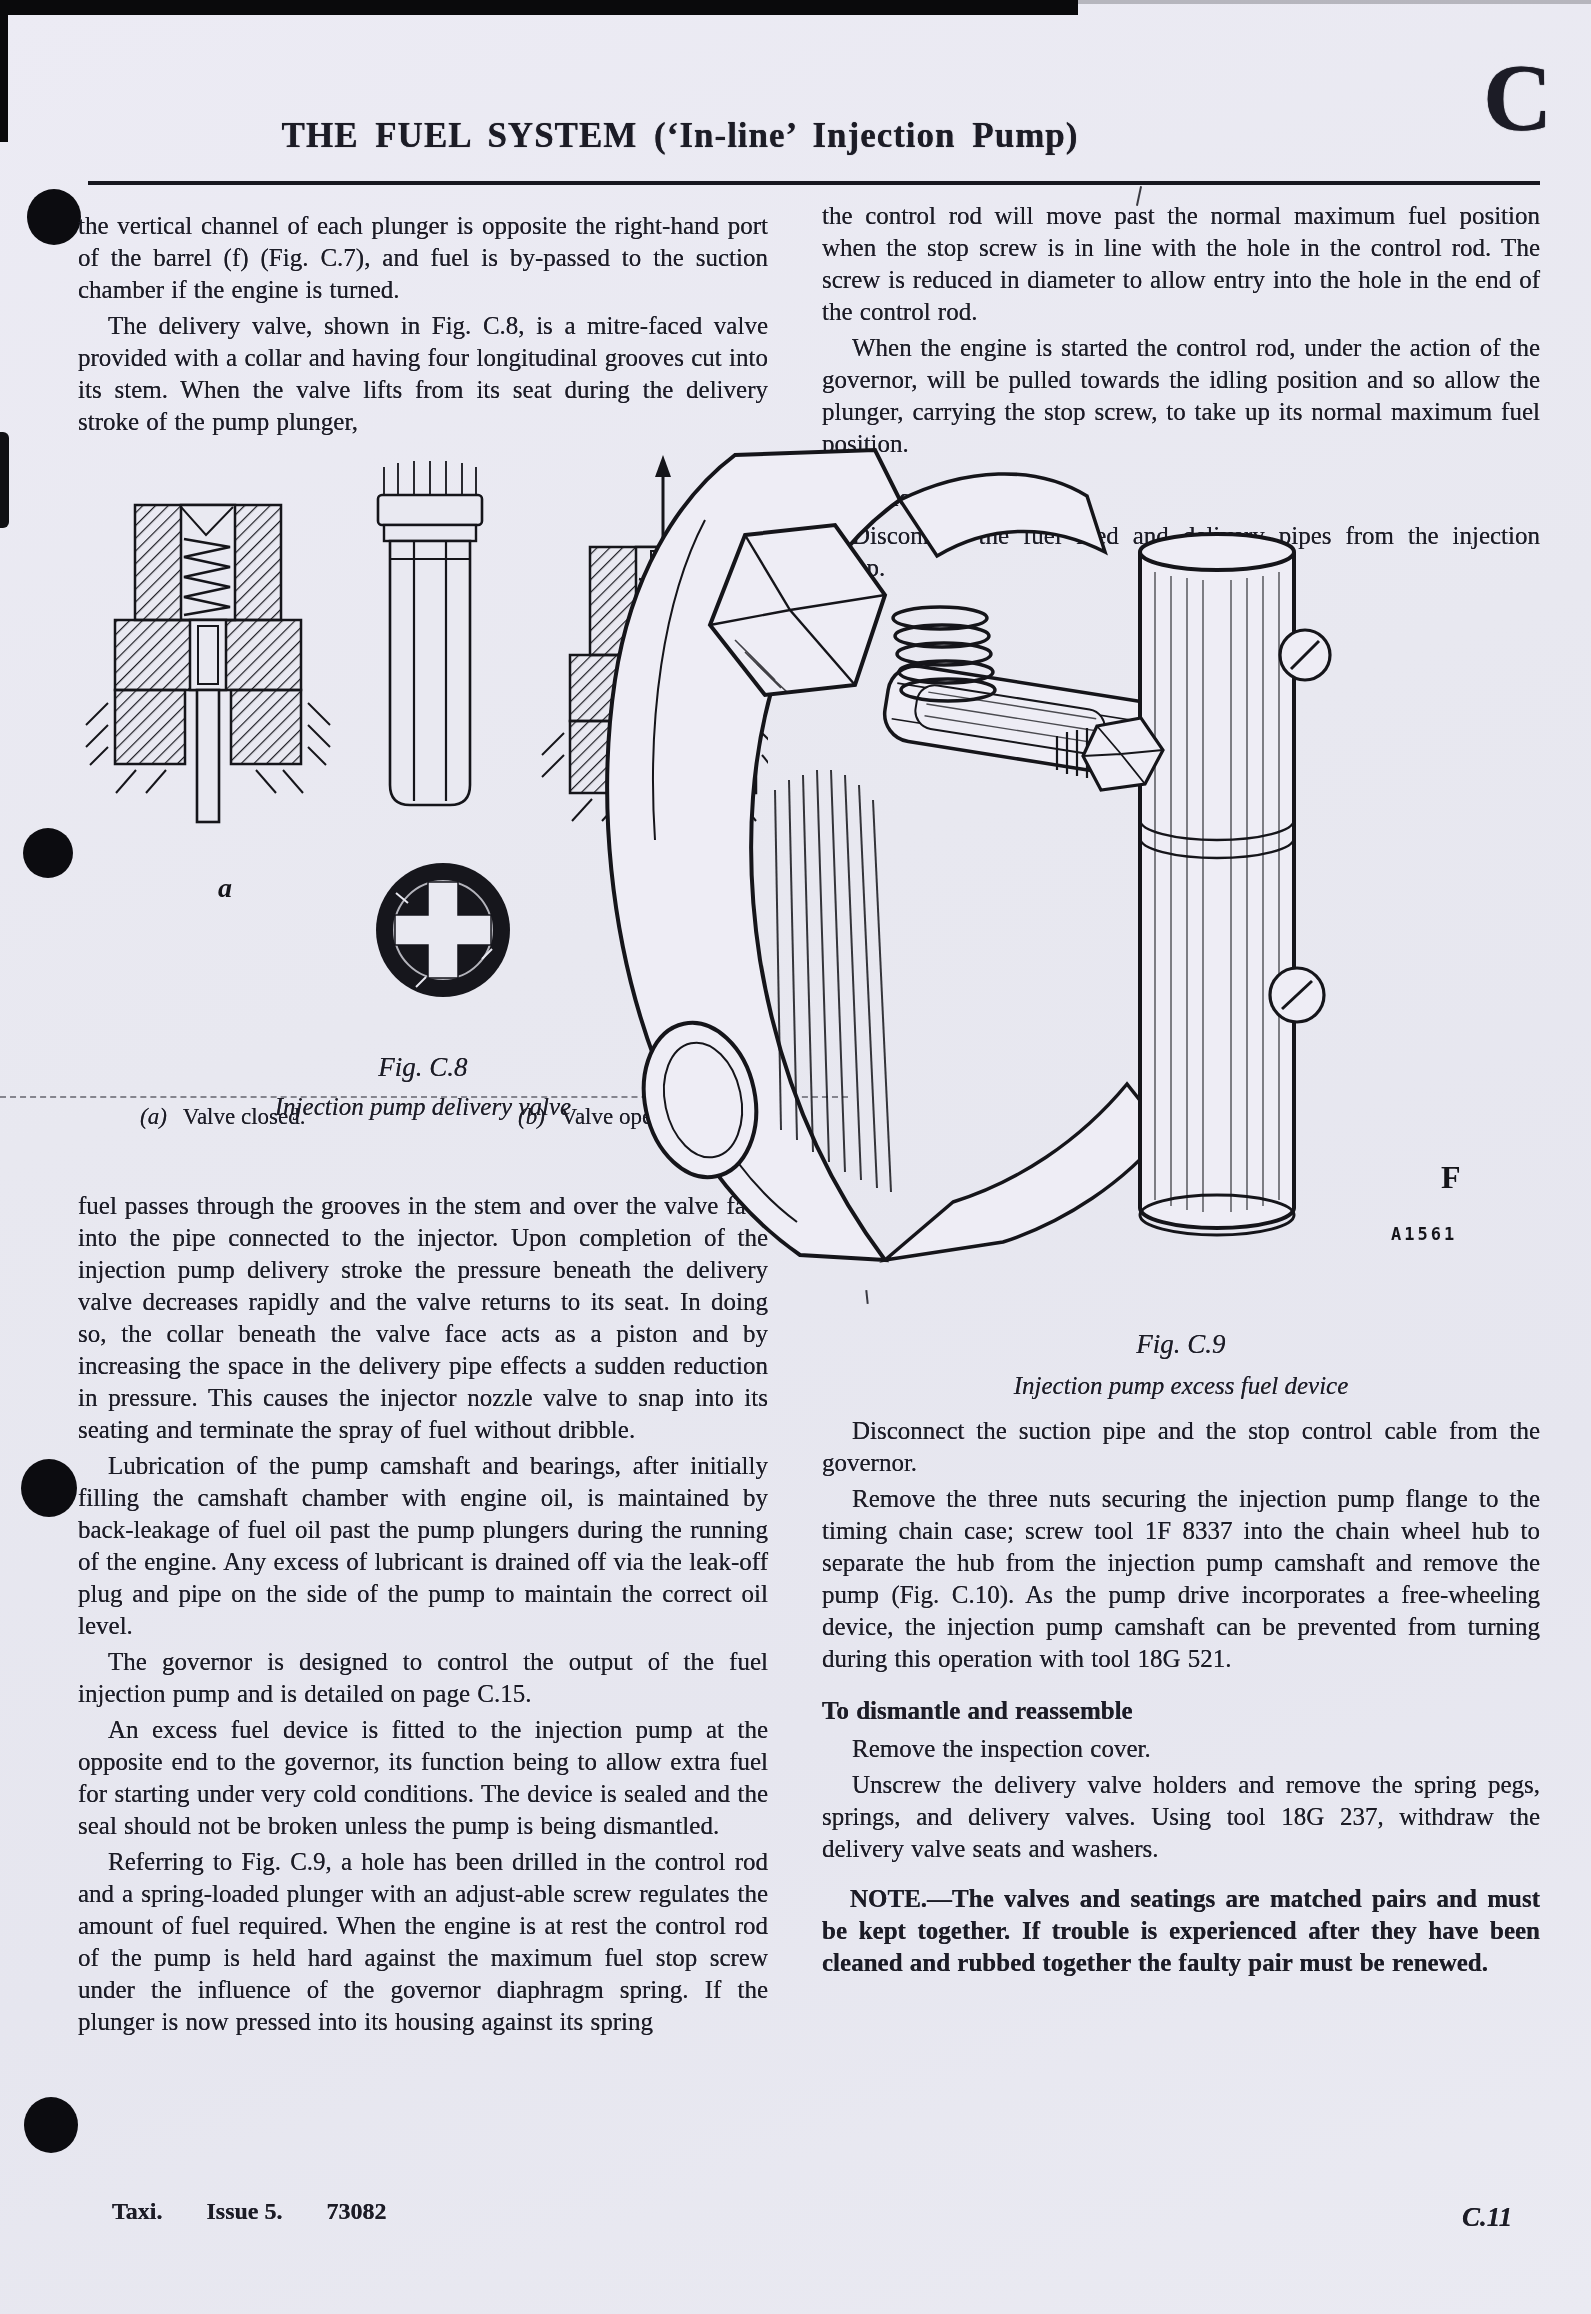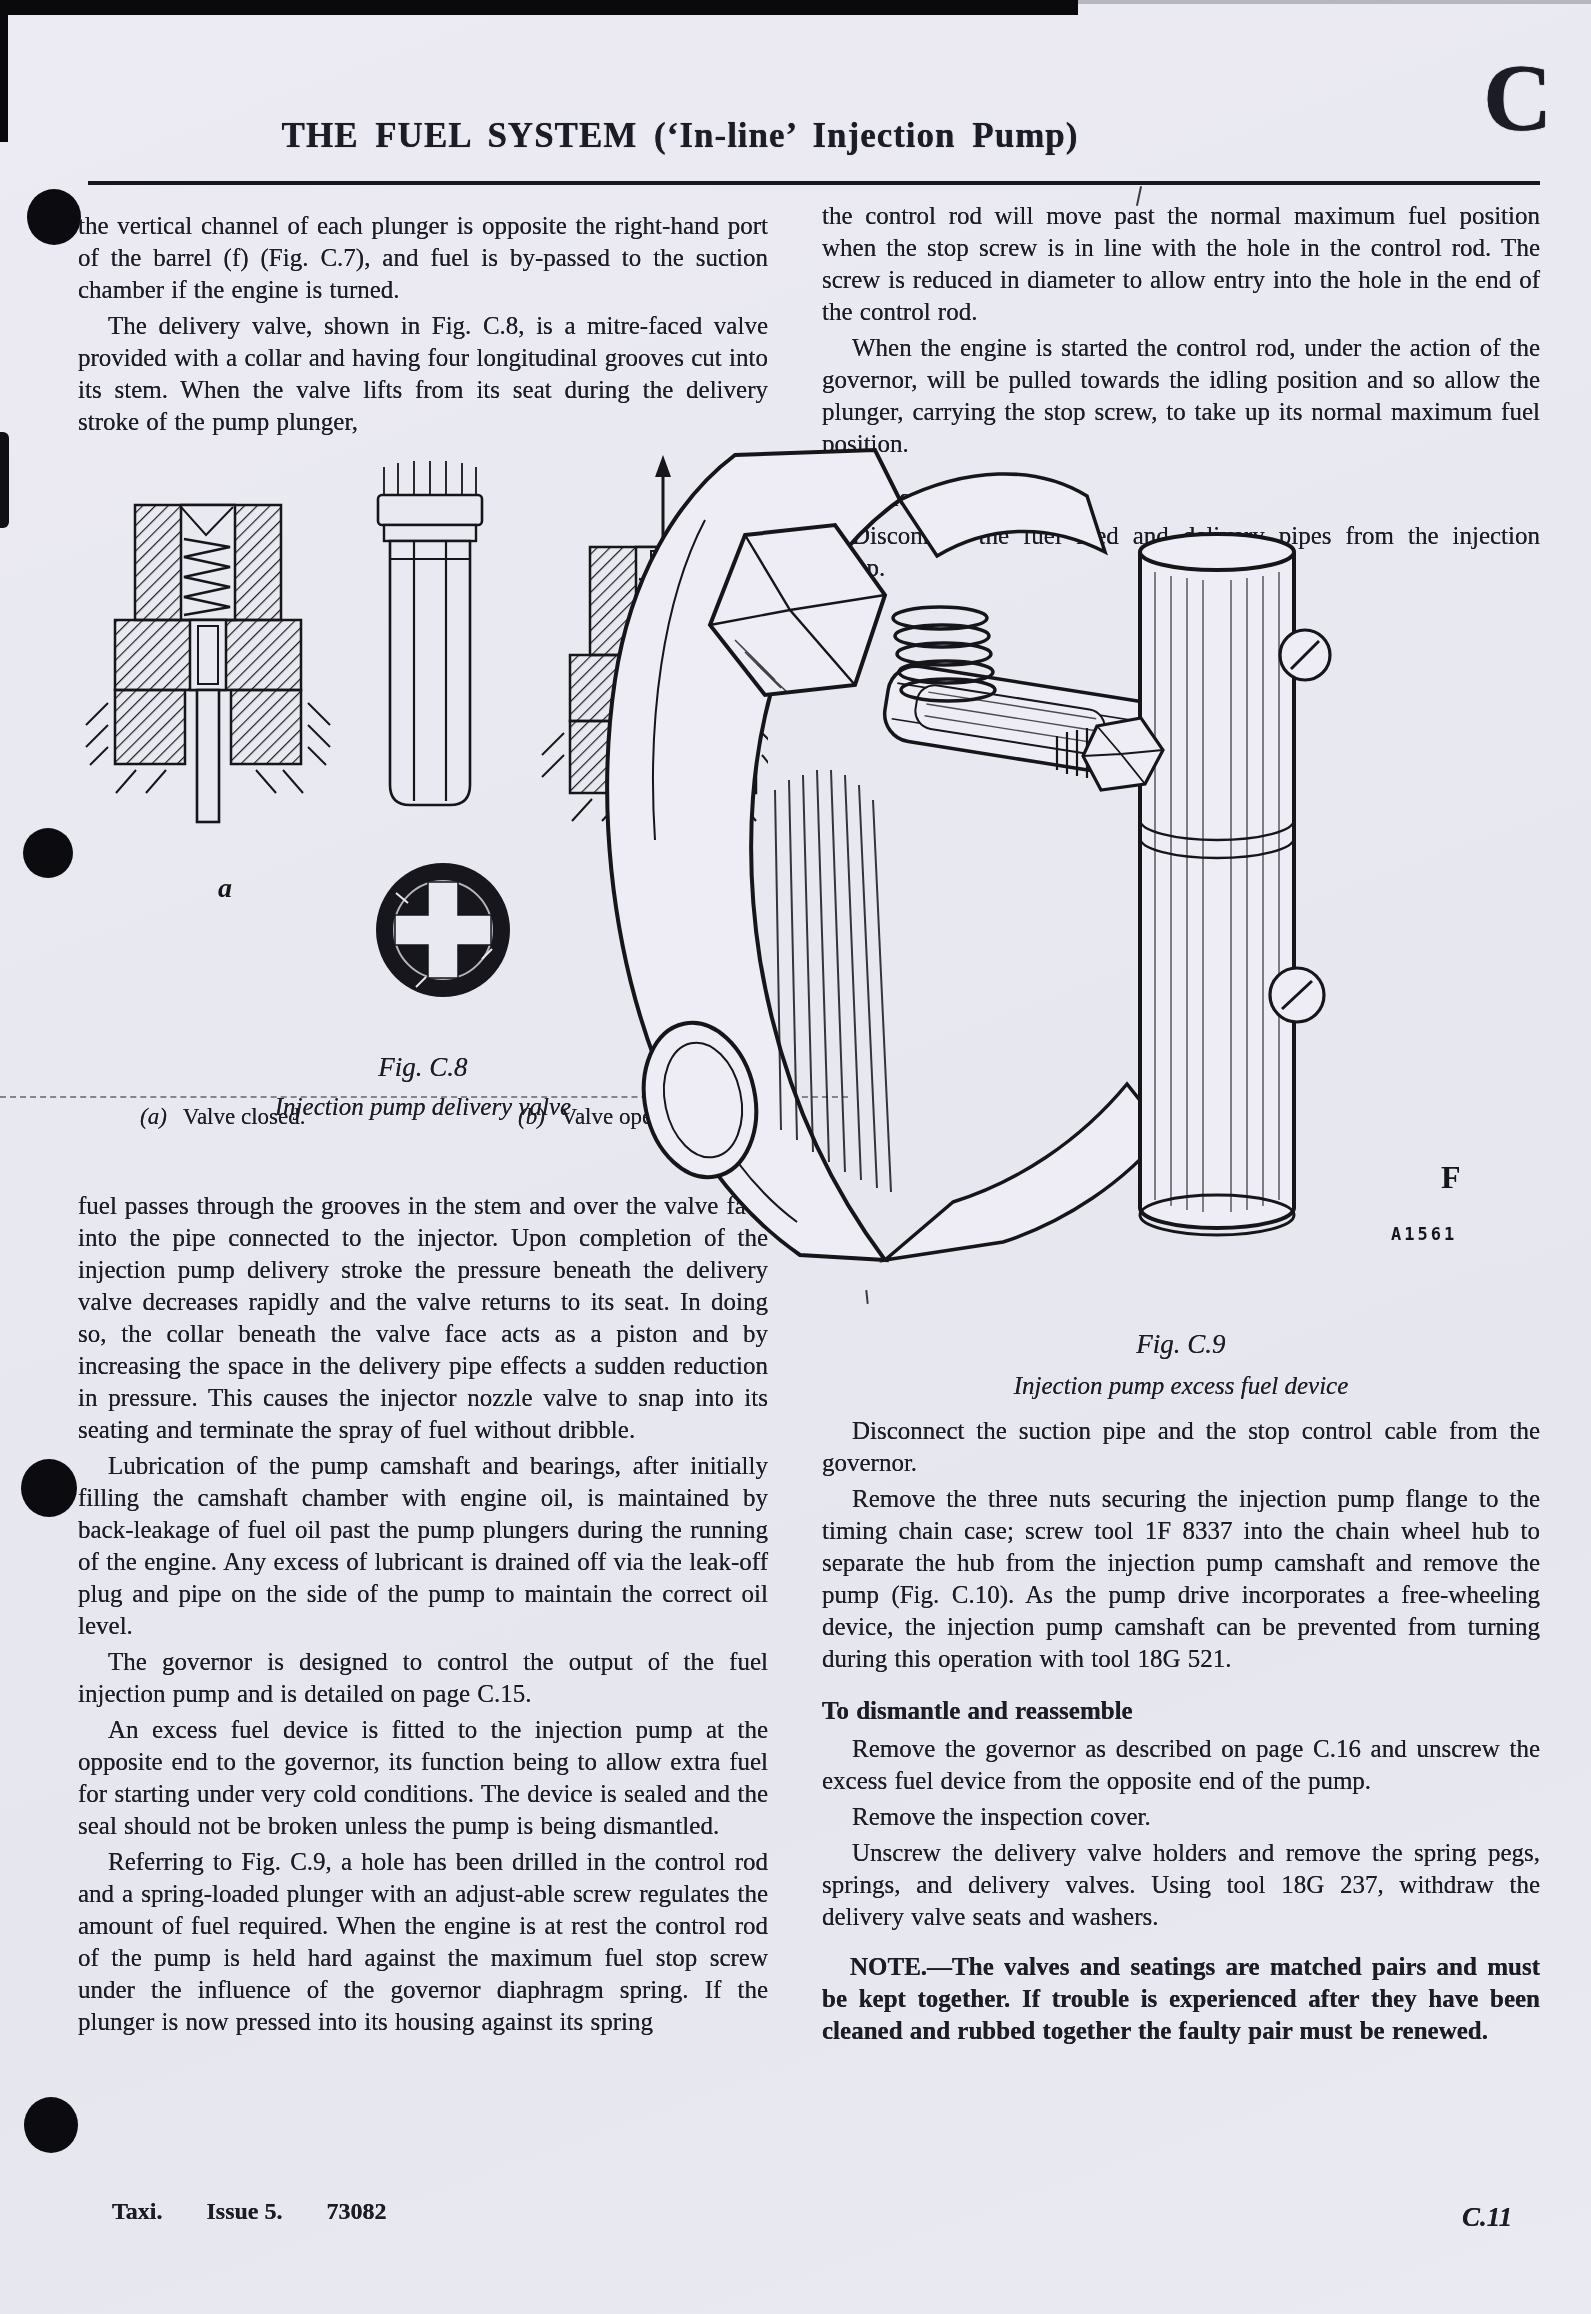--- a/index.html
+++ b/index.html
@@ -311,21 +311,20 @@
 
   <div class="fig-caption figc9-caption">
     <div>Fig. C.9</div>
     <div class="sub">Injection pump excess fuel device</div>
   </div>
 
   <div class="col col-right-bottom">
     <p class="ind">Disconnect the suction pipe and the stop control cable from the governor.</p>
     <p class="ind">Remove the three nuts securing the injection pump flange to the timing chain case; screw tool 1F 8337 into the chain wheel hub to separate the hub from the injection pump camshaft and remove the pump (Fig. C.10). As the pump drive incorporates a free-wheeling device, the injection pump camshaft can be prevented from turning during this operation with tool 18G 521.</p>
     <p class="subhead">To dismantle and reassemble</p>
-    <p class="ind">Remove the governor as described on page C.16 and unscrew the excess fuel device from the opposite end of the pump.</p>
     <p class="ind">Remove the inspection cover.</p>
     <p class="ind">Unscrew the delivery valve holders and remove the spring pegs, springs, and delivery valves. Using tool 18G 237, withdraw the delivery valve seats and washers.</p>
     <p class="note">NOTE.—The valves and seatings are matched pairs and must be kept together. If trouble is experienced after they have been cleaned and rubbed together the faulty pair must be renewed.</p>
   </div>
 
   <div class="footer-left">
     <span>Taxi.</span><span>Issue 5.</span><span>73082</span>
   </div>
   <div class="footer-right">C.11</div>
 

